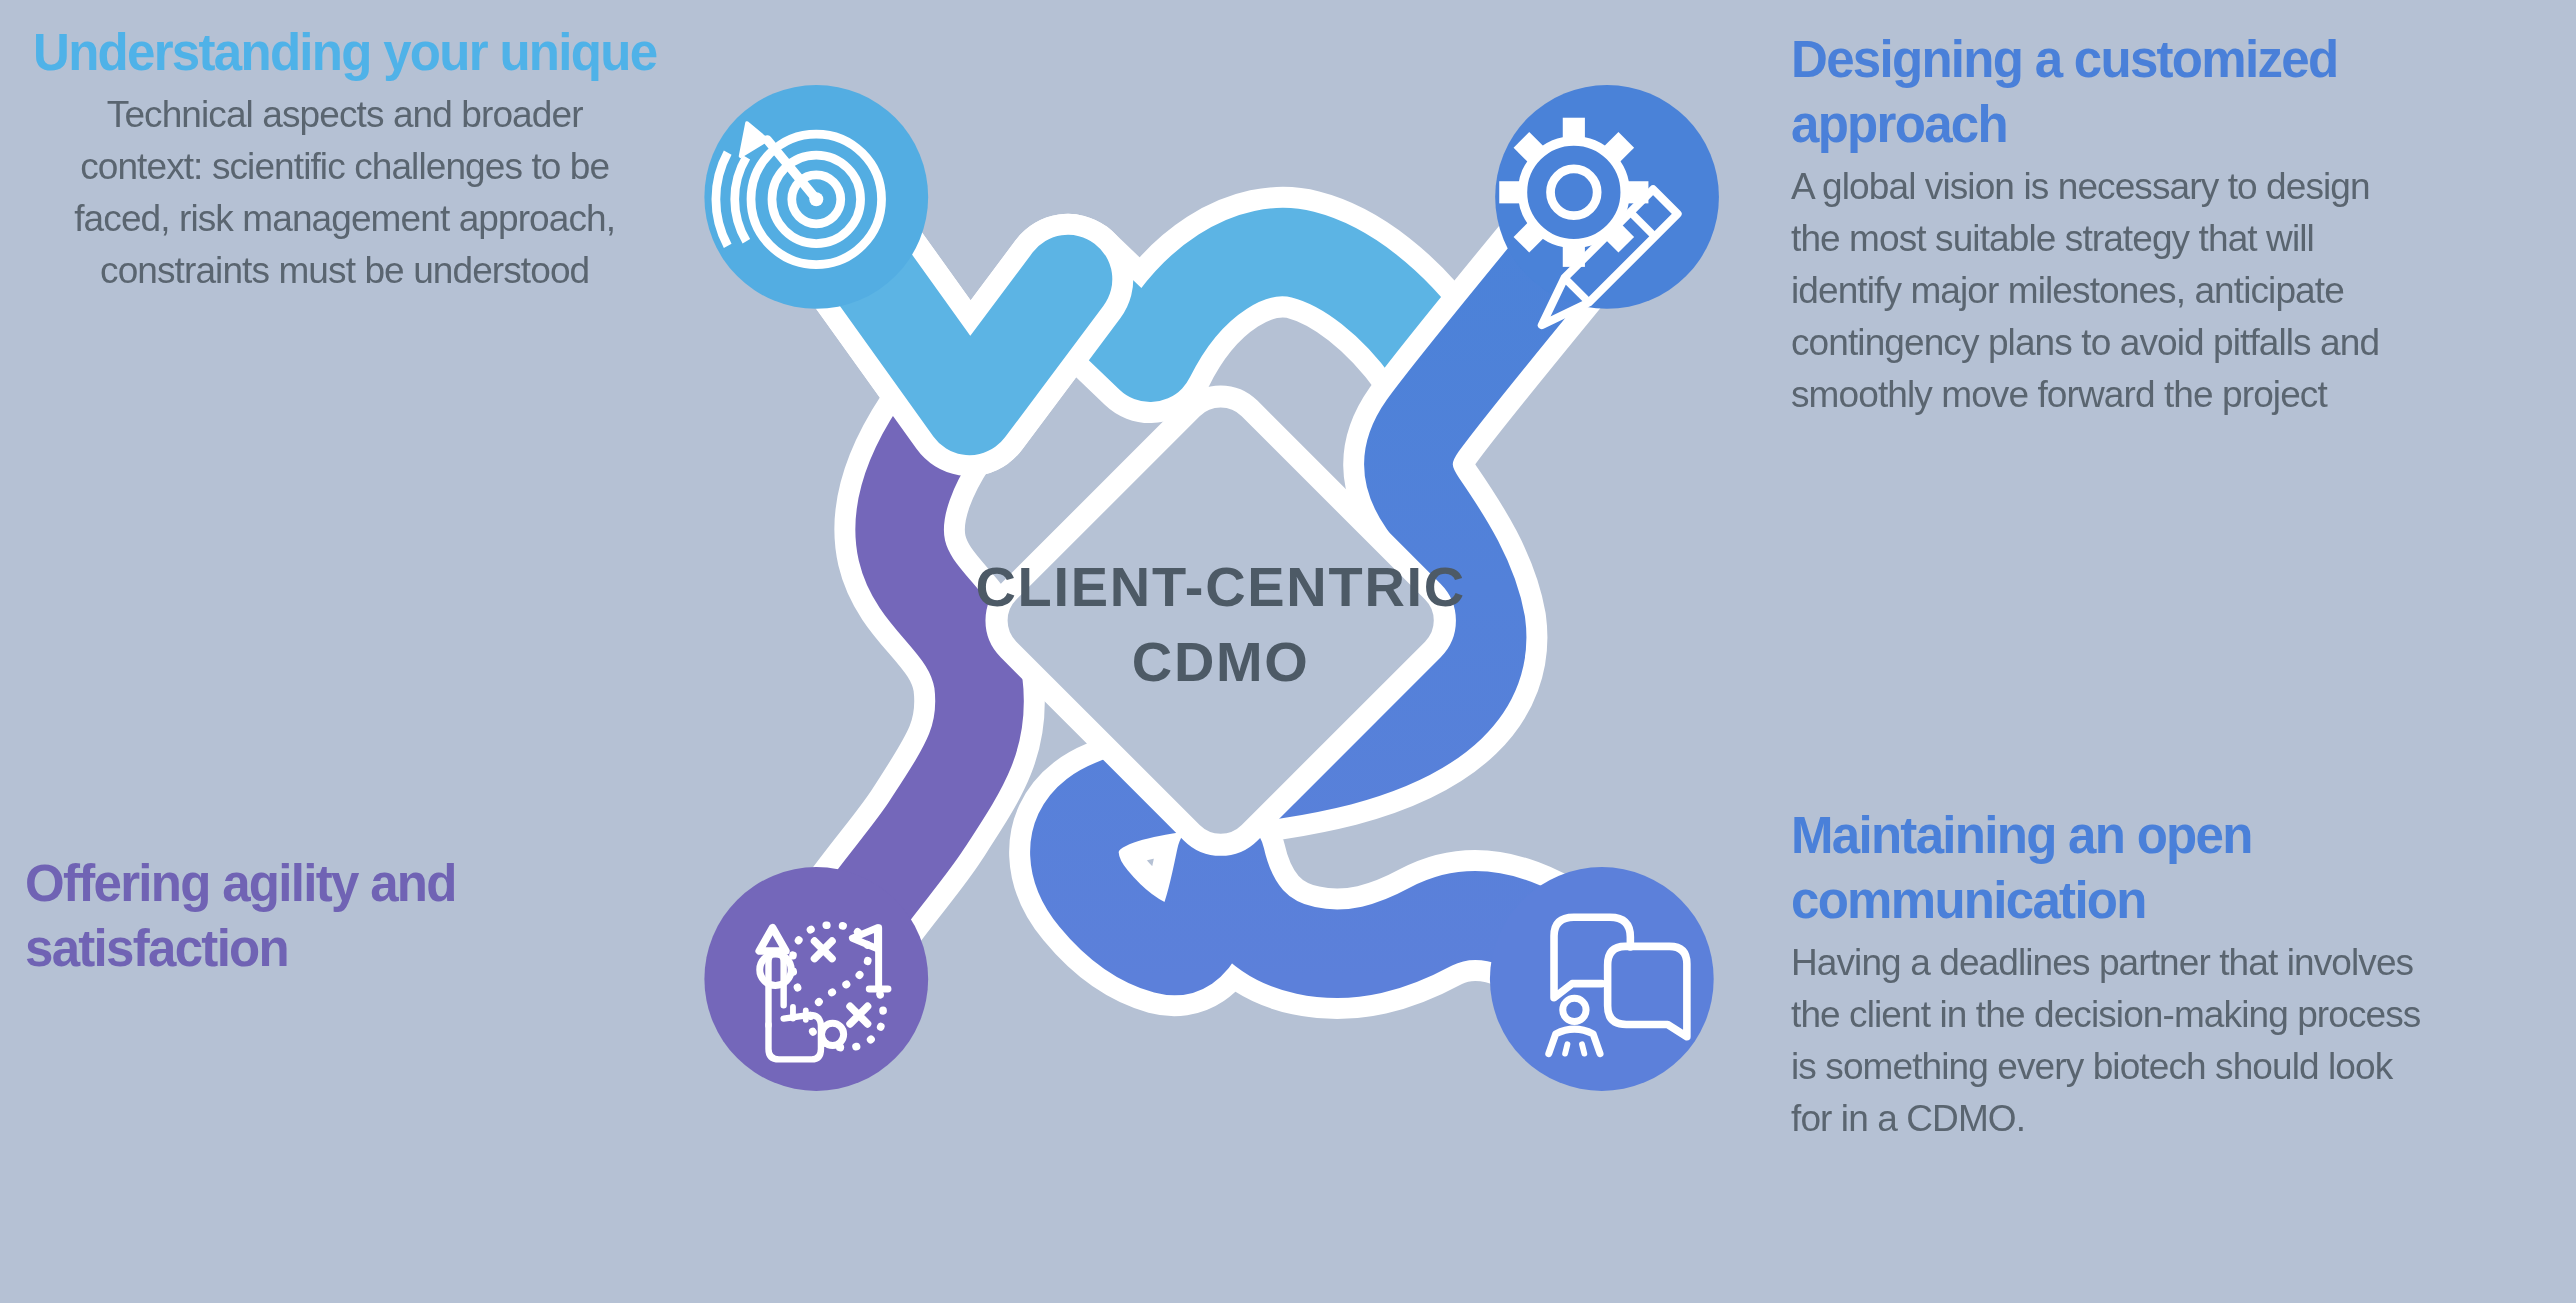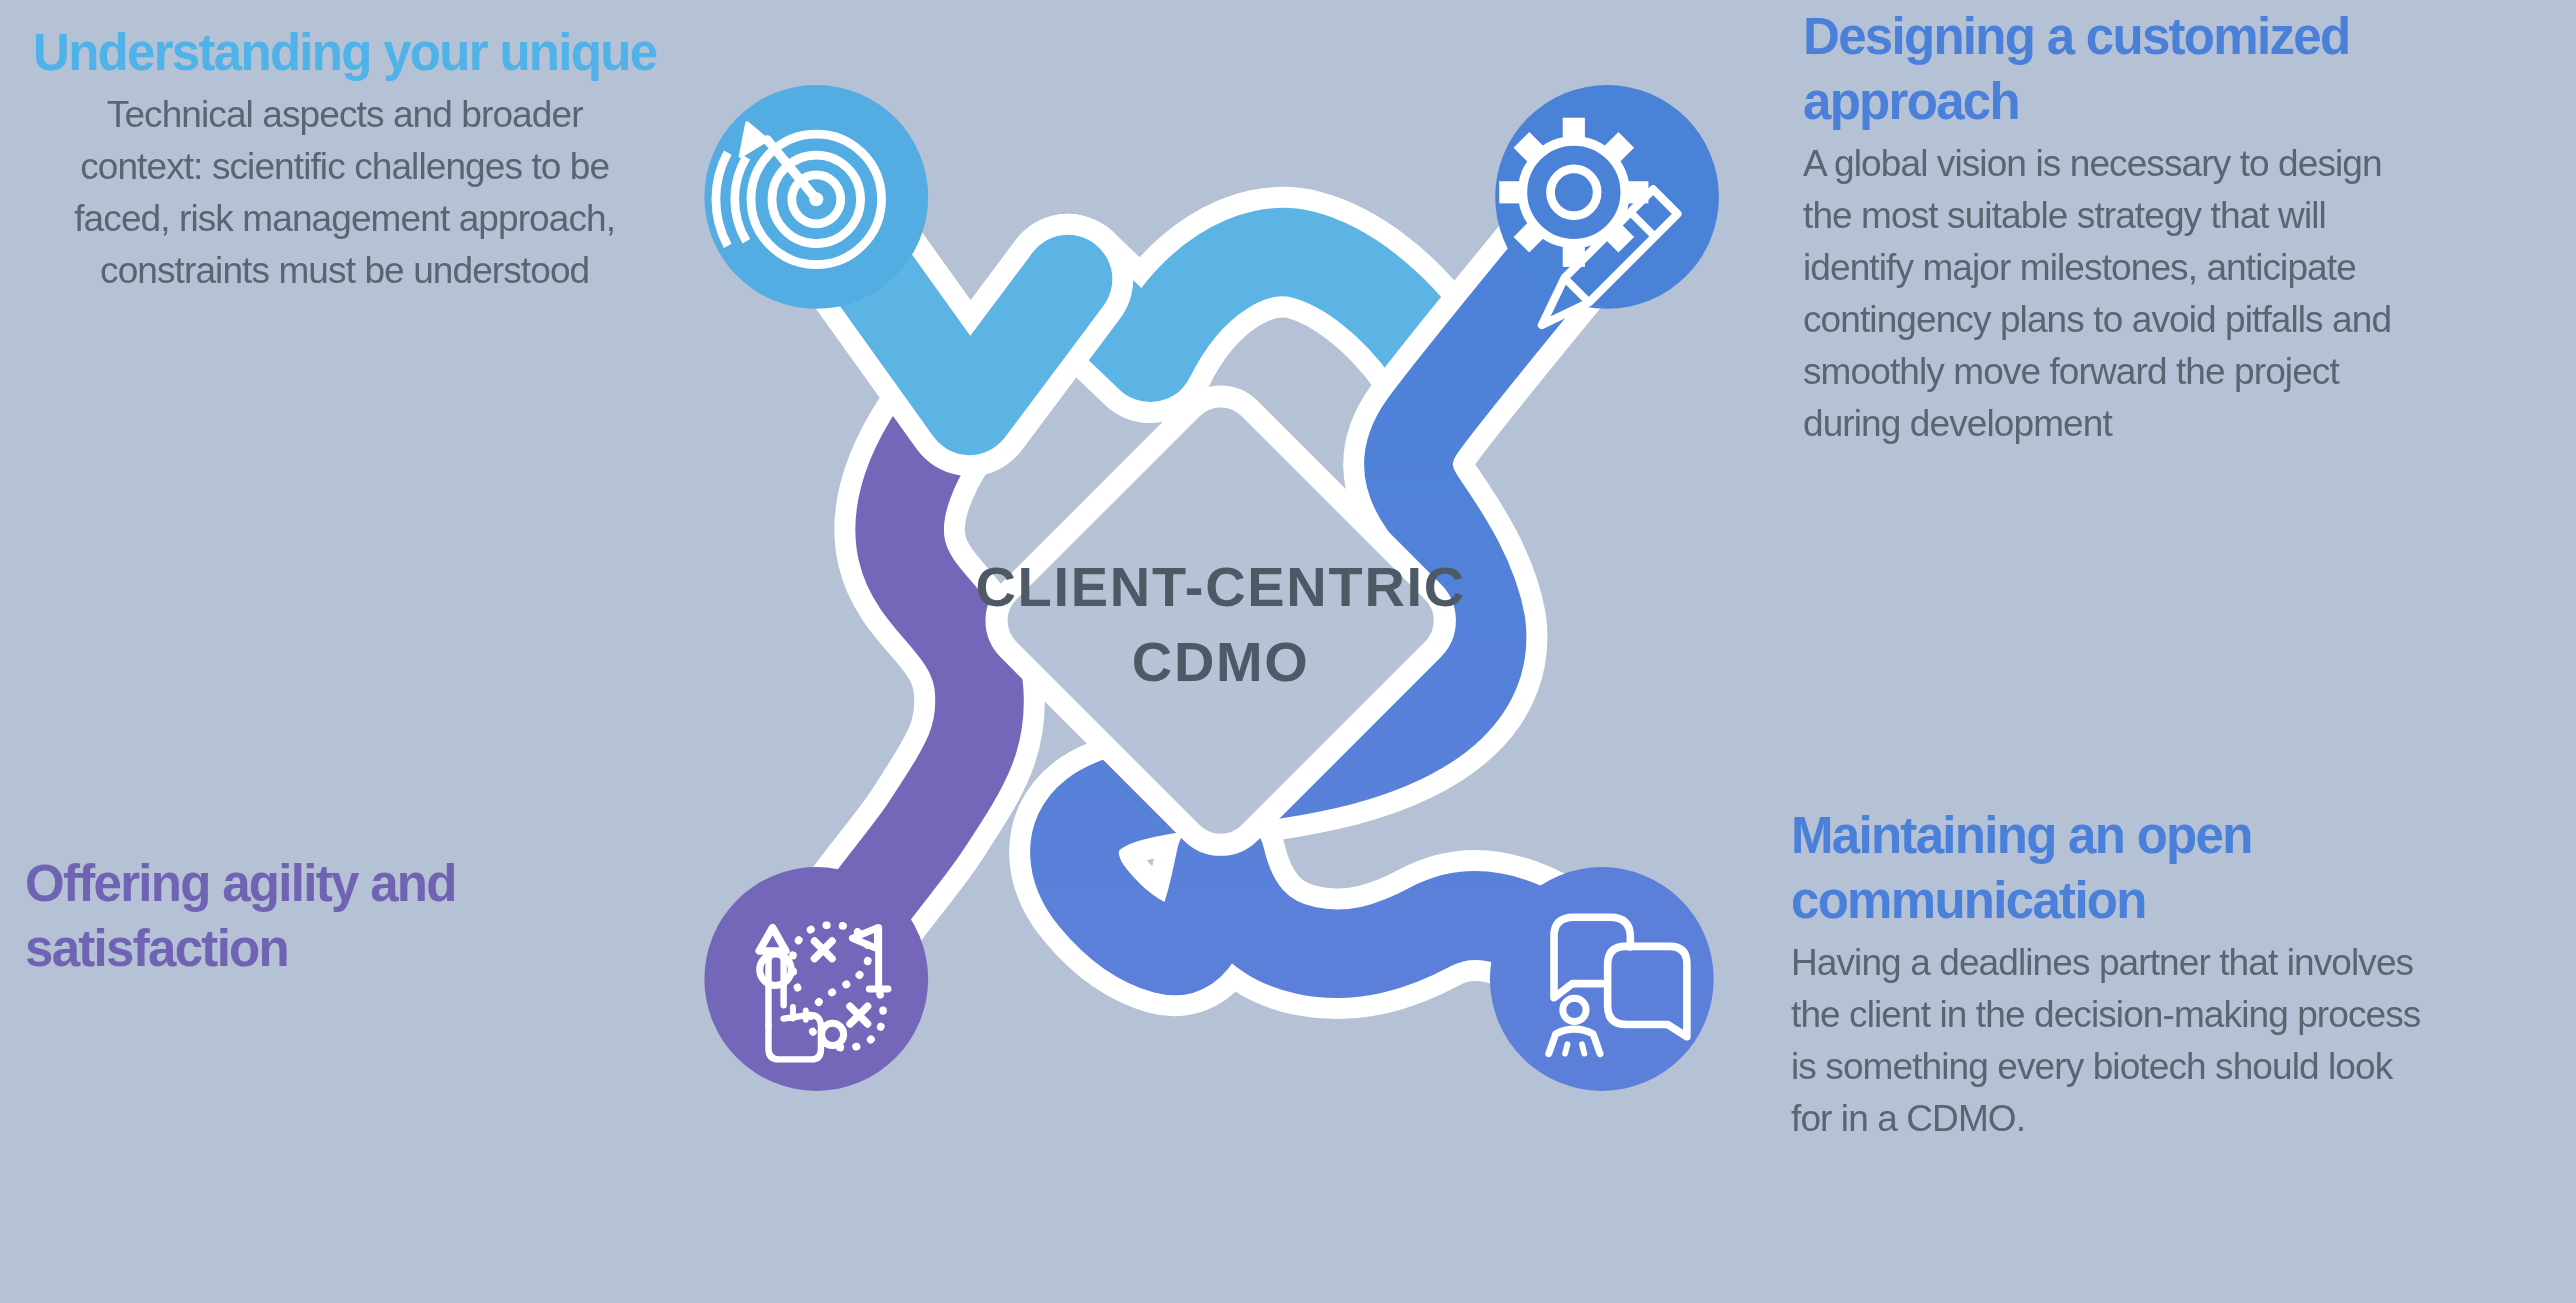--- a/index.html
+++ b/index.html
@@ -8,21 +8,21 @@
   .ribbon-svg{position:absolute;left:0;top:0;width:2576px;height:1303px;}
   .quad{position:absolute;}
   .q-heading{font-weight:bold;font-size:51px;line-height:65px;letter-spacing:-1.7px;}
   .q-body{font-size:37px;line-height:52px;color:#5a6570;letter-spacing:-0.9px;margin-top:3.5px;}
   .ln{white-space:nowrap;}
   .tl .q-heading{color:#4fb2e8;}
   .tr .q-heading{color:#4a80d9;}
   .bl .q-heading{color:#7063b4;}
   .br .q-heading{color:#4a80d9;}
   .quad.tl{left:33px;top:20px;text-align:center;}
-  .quad.tr{left:1791px;top:4px;margin-left:12px;}
+  .quad.tr{left:1791px;top:27px;}
   .quad.bl{left:25px;top:851px;}
   .quad.br{left:1791px;top:803px;}
   .center-label{font-weight:bold;letter-spacing:3px;}
 </style>
 </head>
 <body>
 
 <div class="stage">
 
   <svg class="ribbon-svg" viewBox="0 0 4419 2236" xmlns="http://www.w3.org/2000/svg">
@@ -133,21 +133,20 @@
     <div class="q-heading">
       <div class="ln">Designing a customized</div>
       <div class="ln">approach</div>
     </div>
     <div class="q-body">
       <div class="ln">A global vision is necessary to design</div>
       <div class="ln">the most suitable strategy that will</div>
       <div class="ln">identify major milestones, anticipate</div>
       <div class="ln">contingency plans to avoid pitfalls and</div>
       <div class="ln">smoothly move forward the project</div>
-      <div class="ln">during development</div>
     </div>
   </div>
 
   <div class="quad bl">
     <div class="q-heading">
       <div class="ln">Offering agility and</div>
       <div class="ln">satisfaction</div>
     </div>
   </div>
 

